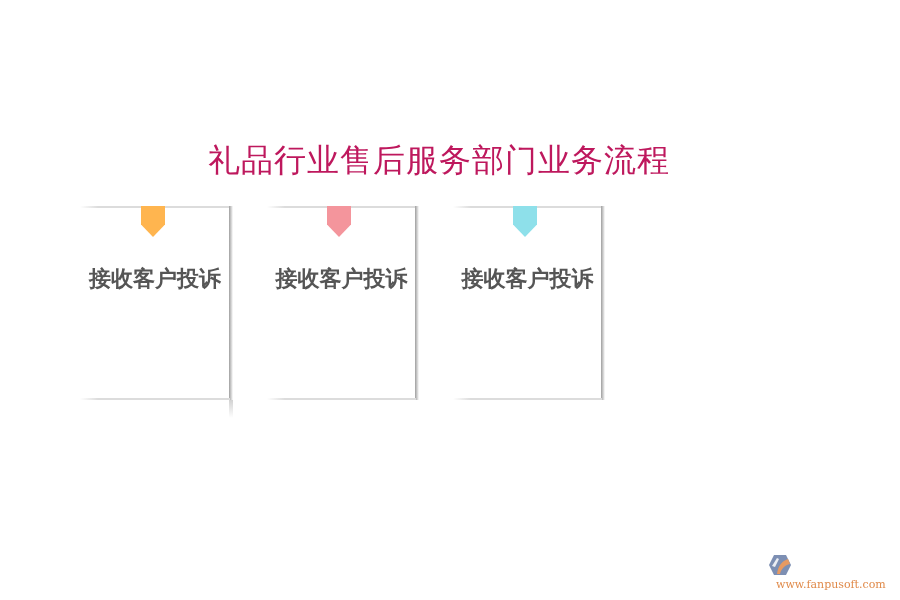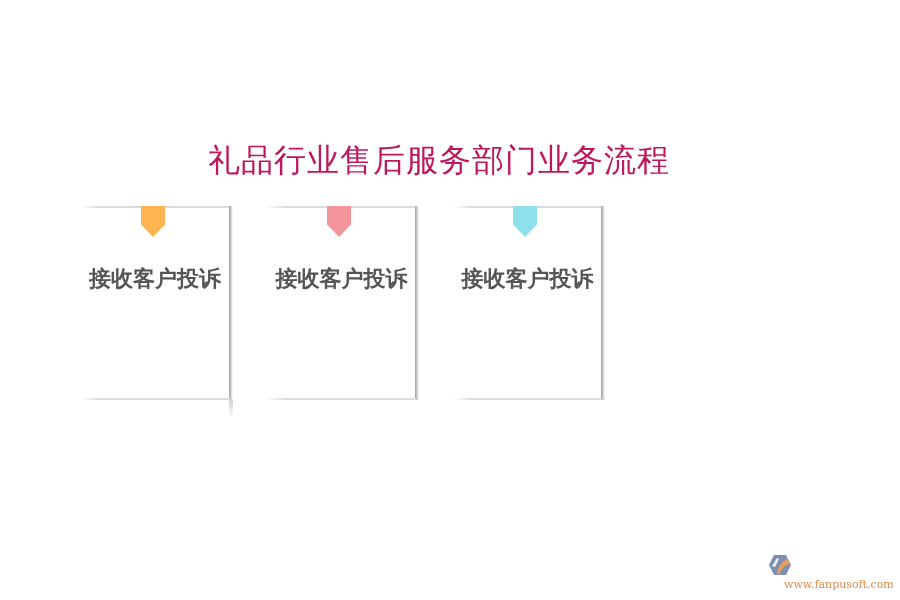--- a/index.html
+++ b/index.html
@@ -106,21 +106,21 @@
       left: 26px;
       top: 0;
       font-size: 21px;
       color: #6a7fa8;
       line-height: 26px;
       letter-spacing: 1px;
       white-space: nowrap;
     }
     .logo-url {
       position: absolute;
-      left: 16px;
+      left: 8px;
       top: 26px;
       font-size: 11px;
       color: #e08a4a;
       font-family: "DejaVu Serif", "Liberation Serif", serif;
       line-height: 14px;
       white-space: nowrap;
     }
   </style>
 </head>
 <body>

